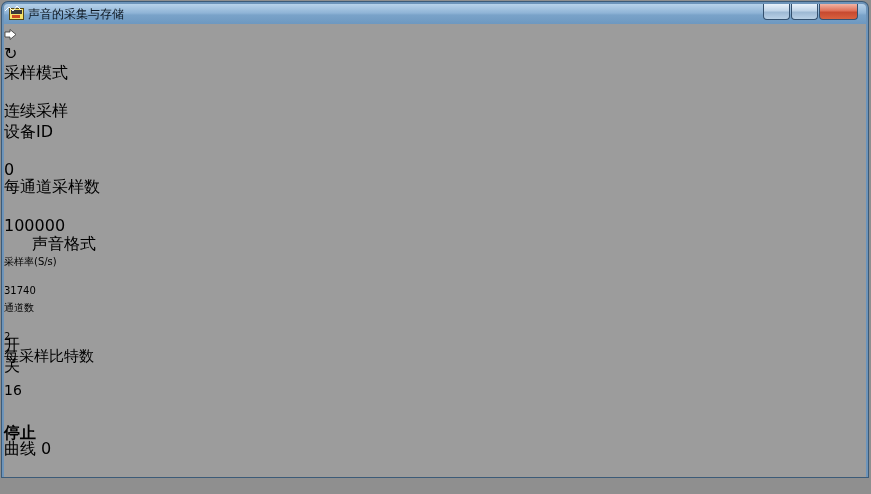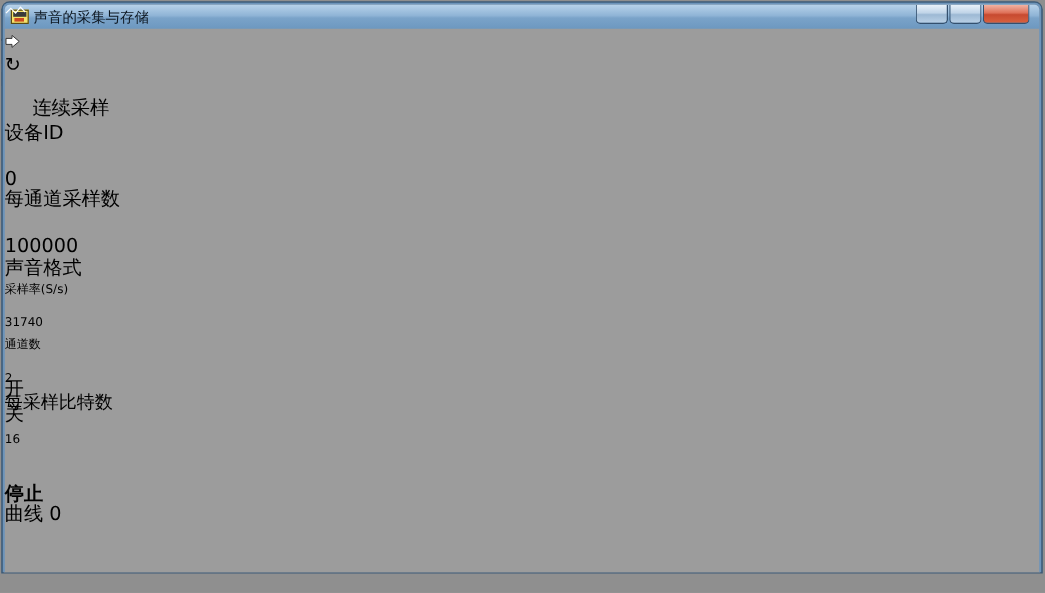--- a/index.html
+++ b/index.html
@@ -157,42 +157,43 @@
       </svg>
     </div>
     <div class="tbtn crun">↻</div>
     <div class="tbtn stopb"><span class="stop-dot"></span></div>
   </div>
 
   <div class="vi-icon"></div>
 
   <div class="panel">
 
+    <div class="lv-label" style="left:174px;top:82px;">采样模式</div>
     <div class="lv-spin" style="left:155px;top:92px;height:19px;"></div>
-    <div class="lv-field" style="left:164px;top:92px;width:87px;height:19px;line-height:15px;text-align:right;">连续采样</div>
+    <div class="lv-field" style="left:164px;top:92px;width:87px;height:19px;line-height:15px;">连续采样</div>
 
     <div class="lv-label" style="left:259px;top:104px;">设备ID</div>
     <div class="lv-spin" style="left:254px;top:112px;height:17px;"></div>
     <div class="lv-field yellow" style="left:263px;top:112px;width:49px;height:17px;">0</div>
 
     <div class="lv-label" style="left:178px;top:123px;">每通道采样数</div>
     <div class="lv-spin" style="left:155px;top:131px;height:18px;"></div>
     <div class="lv-field yellow" style="left:164px;top:131px;width:82px;height:18px;">100000</div>
 
-    <div class="lv-label" style="left:155px;top:144px;">声音格式</div>
+    <div class="lv-label" style="left:155px;top:144px;padding-left:28px;">声音格式</div>
     <div class="cluster" style="left:166px;top:154px;width:101px;height:80px;">
       <div class="lv-label" style="left:11px;top:3px;font-size:10px;">采样率(S/s)</div>
       <div class="lv-spin" style="left:4px;top:15px;height:16px;width:8px;"></div>
       <div class="lv-field" style="left:12px;top:15px;width:60px;height:16px;font-size:10px;">31740</div>
       <div class="lv-label" style="left:14px;top:31px;font-size:10px;">通道数</div>
       <div class="lv-spin" style="left:4px;top:43px;height:16px;width:8px;"></div>
       <div class="lv-field" style="left:12px;top:43px;width:60px;height:16px;font-size:10px;">2</div>
       <div class="lv-label" style="left:12px;top:59px;font-size:15px;">每采样比特数</div>
       <div class="lv-spin" style="left:4px;top:71px;height:16px;width:8px;"></div>
-      <div class="lv-field" style="left:12px;top:71px;width:40px;height:16px;font-size:10px;">16</div>
+      <div class="lv-field" style="left:12px;top:71px;width:40px;height:16px;font-size:14px;">16</div>
     </div>
 
     <div class="free-label" style="left:285px;top:160px;">开</div>
     <div class="free-label" style="left:286px;top:236px;">关</div>
 
     <div class="path-glyph" style="left:162px;top:260px;height:15px;"></div>
     <div class="lv-field yellow" style="left:170px;top:260px;width:136px;height:15px;font-size:10px;"></div>
     <div class="browse-btn" style="left:310px;top:259px;width:19px;height:16px;">
       <span class="folder-ico"></span>
     </div>

